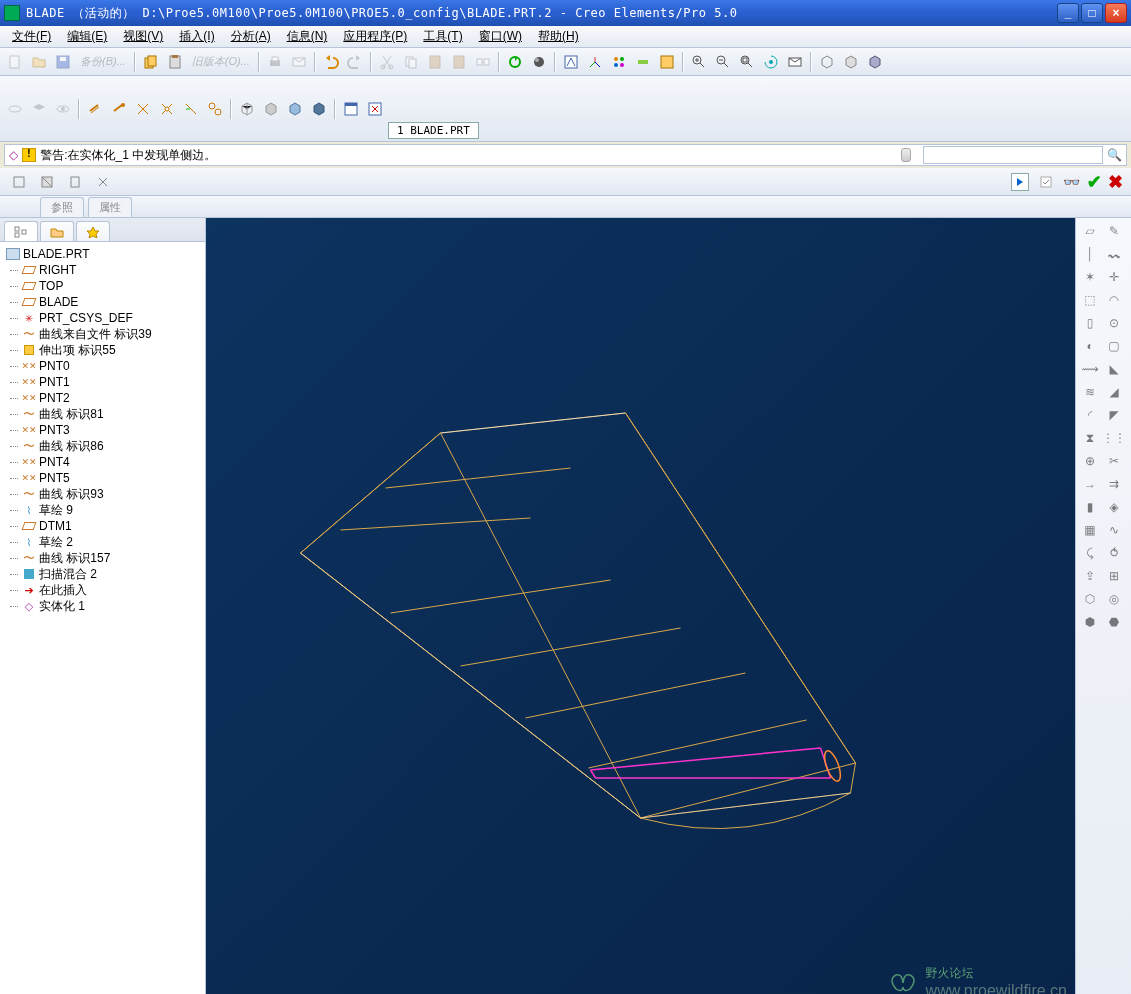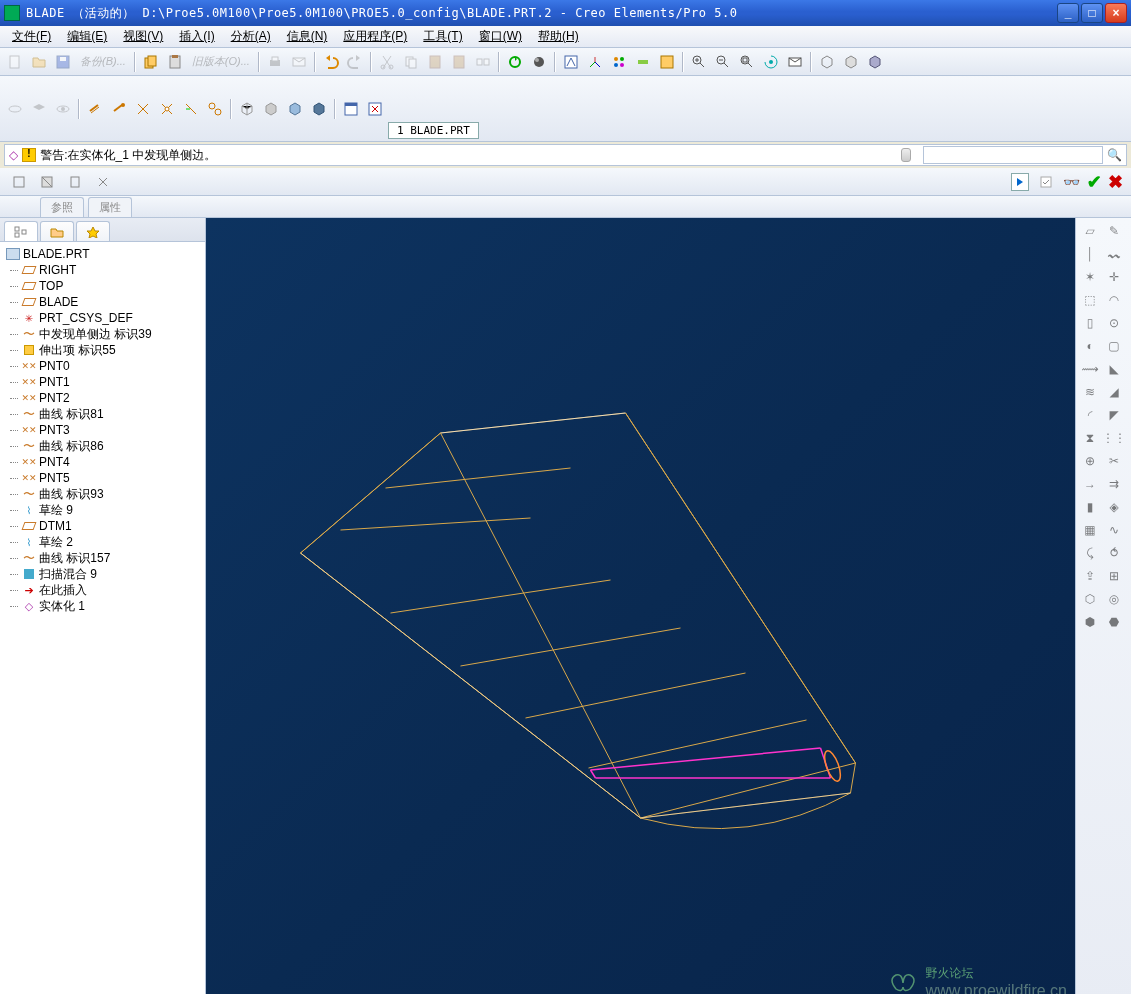--- a/index.html
+++ b/index.html
@@ -461,21 +461,21 @@
               <span class="ic-plane"></span>
             </span>
             <span>BLADE</span>
           </div>
           <div class="tnode child">
             <span class="ticon ic-csys">✳</span>
             <span>PRT_CSYS_DEF</span>
           </div>
           <div class="tnode child">
             <span class="ticon ic-curve">〜</span>
-            <span>中发现单侧边 标识39</span>
+            <span>曲线来自文件 标识39</span>
           </div>
           <div class="tnode child">
             <span class="ticon">
               <span class="ic-ext"></span>
             </span>
             <span>伸出项 标识55</span>
           </div>
           <div class="tnode child">
             <span class="ticon ic-pnt">✕✕</span>
             <span>PNT0</span>
@@ -527,21 +527,21 @@
             <span>草绘 2</span>
           </div>
           <div class="tnode child">
             <span class="ticon ic-curve">〜</span>
             <span>曲线 标识157</span>
           </div>
           <div class="tnode child">
             <span class="ticon">
               <span class="ic-swp"></span>
             </span>
-            <span>扫描混合 9</span>
+            <span>扫描混合 2</span>
           </div>
           <div class="tnode child">
             <span class="ticon ic-arrow">➔</span>
             <span>在此插入</span>
           </div>
           <div class="tnode child">
             <span class="ticon ic-solid">◇</span>
             <span>实体化 1</span>
           </div>
         </div>

